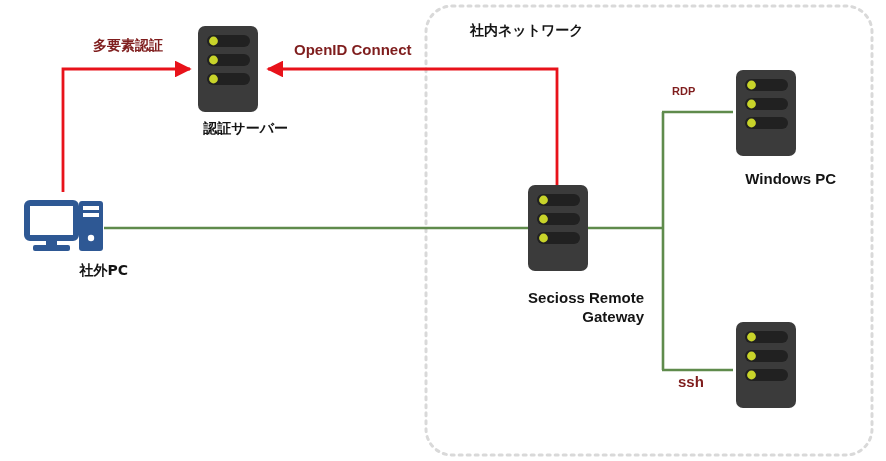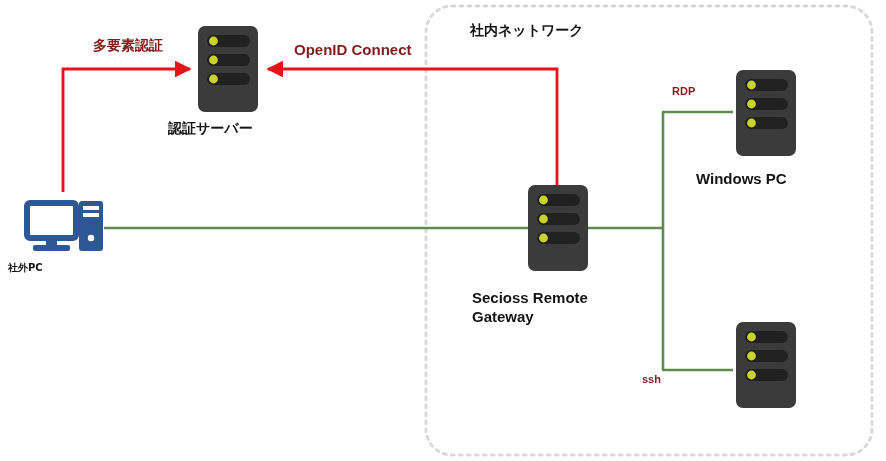--- a/index.html
+++ b/index.html
@@ -20,21 +20,21 @@
   }
   #diagram-svg {
     position: absolute;
     left: 0;
     top: 0;
     width: 886px;
     height: 461px;
   }
   .node-label {
     position: absolute;
-    text-align: left;
+    text-align: right;
     font-weight: bold;
     color: #141414;
     line-height: 1.25;
     white-space: pre-line;
     letter-spacing: 0px;
   }
   .edge-label {
     position: absolute;
     font-weight: bold;
     color: #7f1d1d;
@@ -130,23 +130,23 @@
   </svg>
 
   <div class="zone-label jp" style="left:470px; top:22px; font-size:14px;">社内ネットワーク</div>
 
   <div class="edge-label jp" style="left:93px; top:37px; font-size:14px;">多要素認証</div>
 
   <div class="edge-label" style="left:294px; top:41px; font-size:15px;">OpenID Connect</div>
 
   <div class="edge-label" style="left:672px; top:85px; font-size:11px;">RDP</div>
 
-  <div class="edge-label" style="left:642px; top:373px; font-size:11px;">ssh</div>
+  <div class="edge-label" style="left:678px; top:373px; font-size:15px;">ssh</div>
 
-  <div class="node-label jp" style="left:8px; top:262px; width:120px; font-size:10px;">社外PC</div>
+  <div class="node-label jp" style="left:8px; top:262px; width:120px; font-size:14px;">社外PC</div>
 
   <div class="node-label jp" style="left:168px; top:120px; width:120px; font-size:14px;">認証サーバー</div>
 
   <div class="node-label" style="left:472px; top:289px; width:172px; font-size:15px;">Secioss Remote
 Gateway</div>
 
   <div class="node-label" style="left:696px; top:170px; width:140px; font-size:15px;">Windows PC</div>
 
 
 </div>

